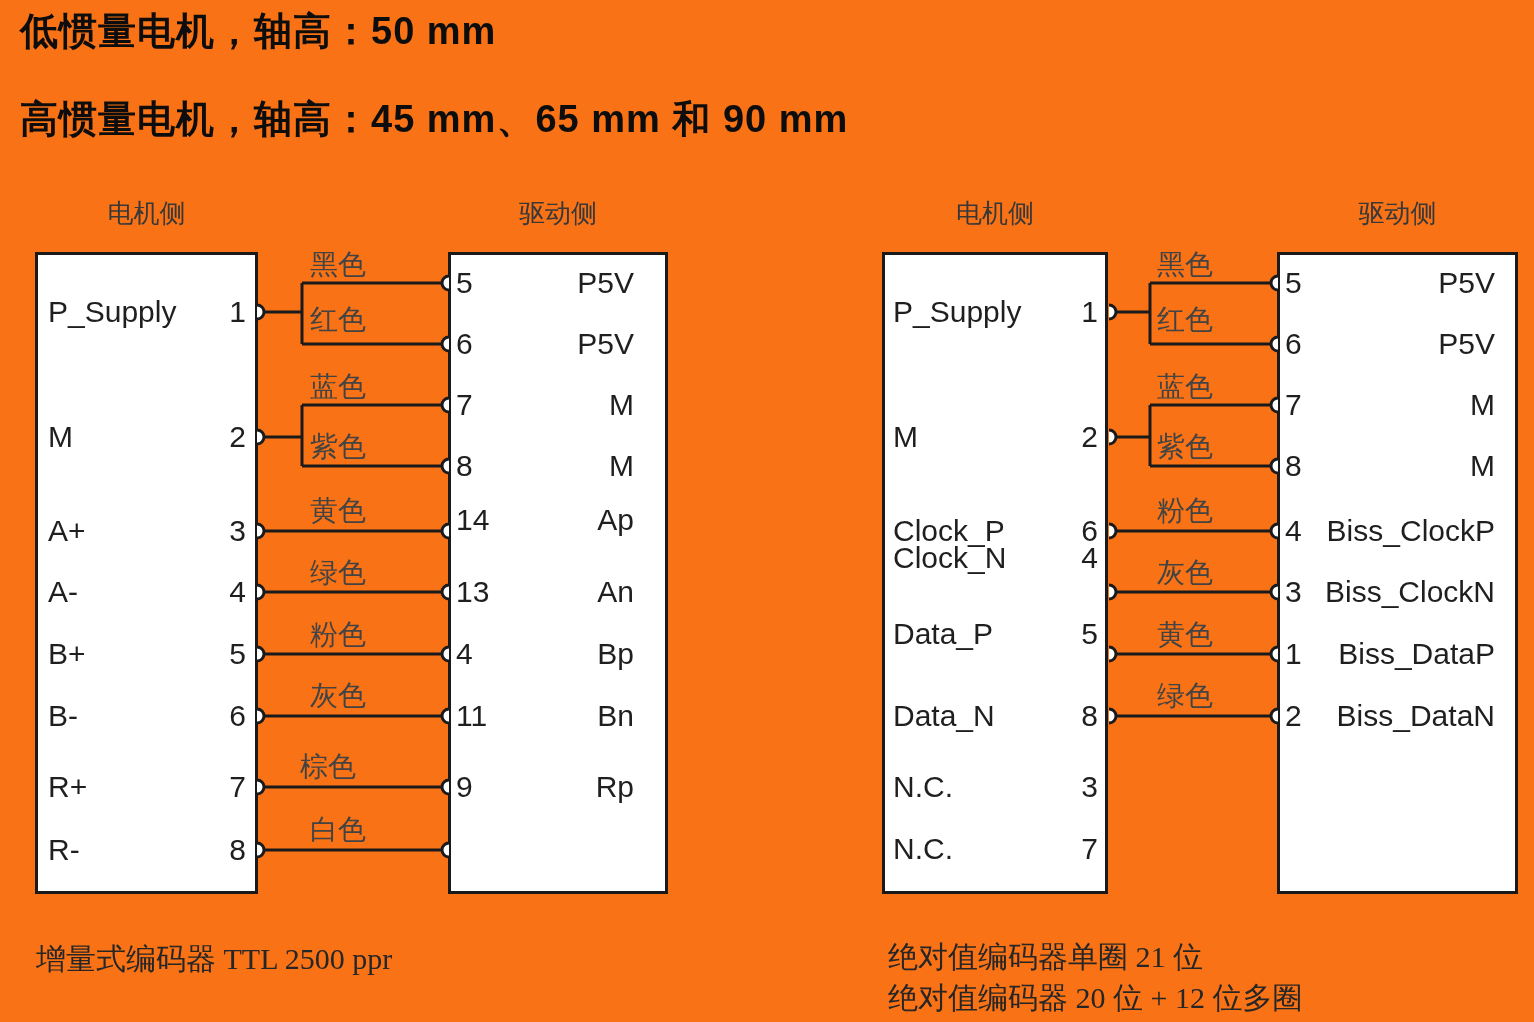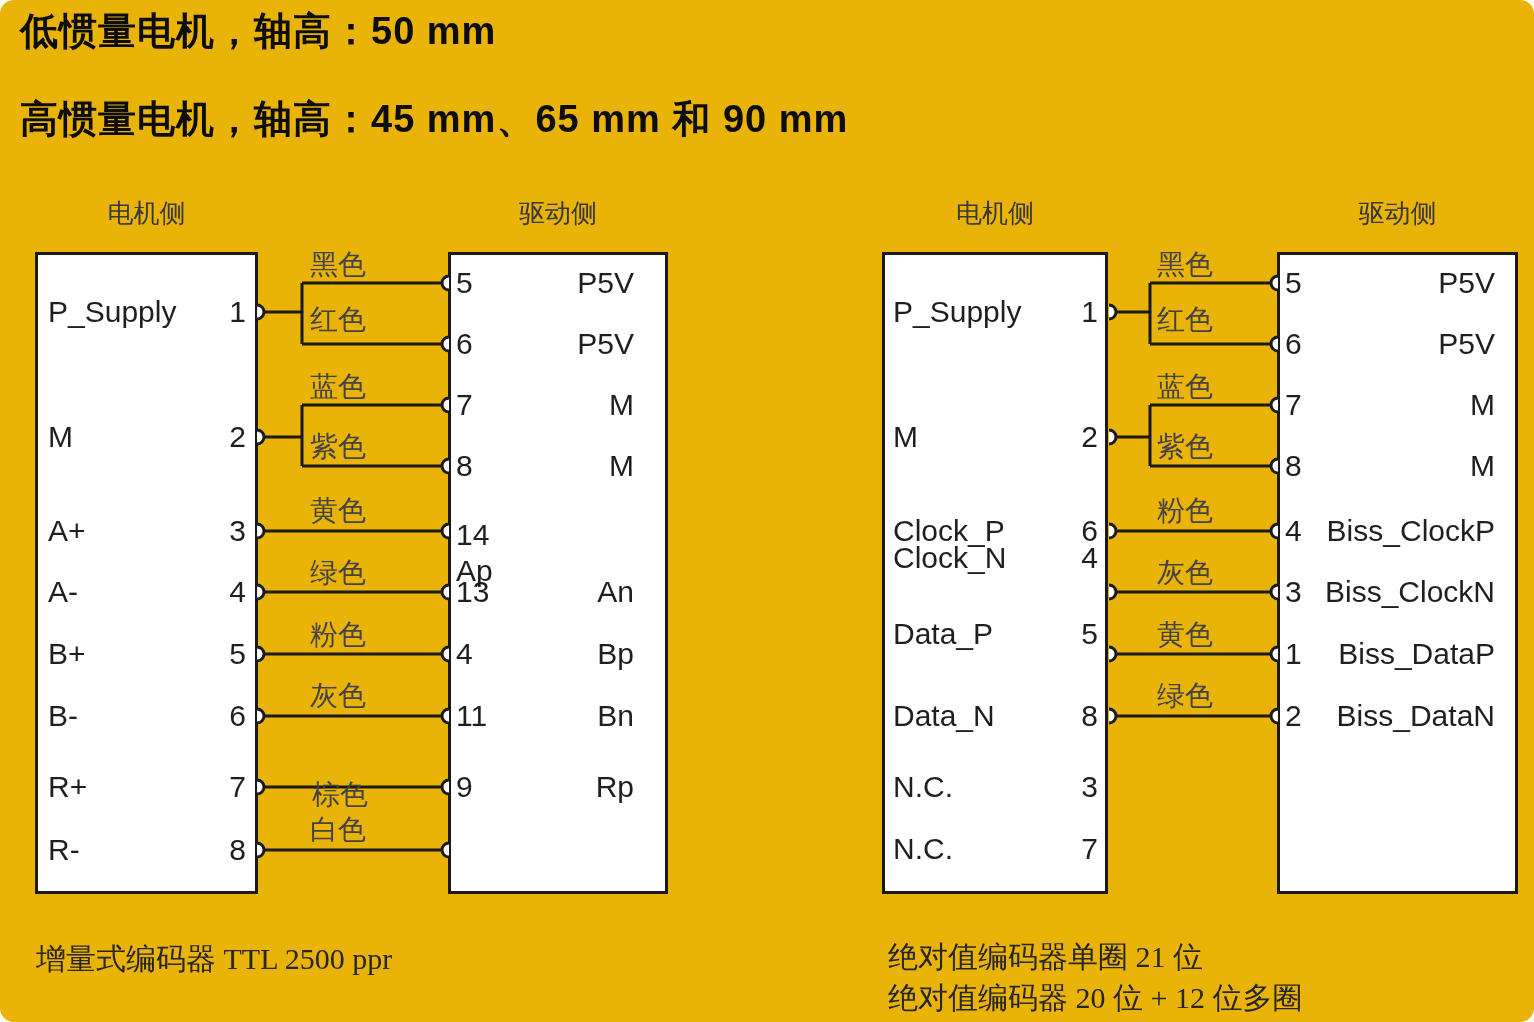--- a/index.html
+++ b/index.html
@@ -1,18 +1,18 @@
 <!DOCTYPE html>
 <html><head>
 <meta charset="utf-8">
 <style>
   html,body{margin:0;padding:0;background:#fff;}
   #canvas{
-    position:relative;width:1534px;height:1022px;background:#eab308;
-    overflow:hidden;font-family:"Liberation Sans",sans-serif;border-radius:14px;
+    position:relative;width:1534px;height:1022px;background:#f97316;
+    overflow:hidden;font-family:"Liberation Sans",sans-serif;
   }
   .abs{position:absolute;}
   .title{
     left:20px;font-size:38px;font-weight:700;color:#0d0d0d;
     font-family:"Liberation Sans",sans-serif;white-space:nowrap;letter-spacing:1px;
   }
   .side-header{
     font-size:26px;color:#383838;text-align:center;white-space:nowrap;
     font-family:"Liberation Serif",serif;
   }
@@ -127,21 +127,21 @@
     <span class="lbl">P5V</span>
   </div>
   <div class="pin-row" style="left:456px;top:387px;width:178px;">
     <span class="num">7</span>
     <span class="lbl">M</span>
   </div>
   <div class="pin-row" style="left:456px;top:448px;width:178px;">
     <span class="num">8</span>
     <span class="lbl">M</span>
   </div>
-  <div class="pin-row" style="left:456px;top:517px;width:178px;flex-direction:column;">
+  <div class="pin-row" style="left:456px;top:502px;width:178px;">
     <span class="num">14</span>
     <span class="lbl">Ap</span>
   </div>
   <div class="pin-row" style="left:456px;top:574px;width:178px;">
     <span class="num">13</span>
     <span class="lbl">An</span>
   </div>
   <div class="pin-row" style="left:456px;top:636px;width:178px;">
     <span class="num">4</span>
     <span class="lbl">Bp</span>
@@ -156,21 +156,21 @@
   </div>
 
   <div class="wire-label" style="left:310px;top:250px;">黑色</div>
   <div class="wire-label" style="left:310px;top:305px;">红色</div>
   <div class="wire-label" style="left:310px;top:372px;">蓝色</div>
   <div class="wire-label" style="left:310px;top:432px;">紫色</div>
   <div class="wire-label" style="left:310px;top:496px;">黄色</div>
   <div class="wire-label" style="left:310px;top:558px;">绿色</div>
   <div class="wire-label" style="left:310px;top:620px;">粉色</div>
   <div class="wire-label" style="left:310px;top:681px;">灰色</div>
-  <div class="wire-label" style="left:312px;top:752px;margin-top:28px;">棕色</div>
+  <div class="wire-label" style="left:300px;top:752px;">棕色</div>
   <div class="wire-label" style="left:310px;top:815px;">白色</div>
 
   <div class="caption" style="left:36px;top:938px;">增量式编码器 TTL 2500 ppr</div>
 
   <div class="pin-row" style="left:893px;top:294px;width:205px;">
     <span class="lbl">P_Supply</span>
     <span class="num">1</span>
   </div>
   <div class="pin-row" style="left:893px;top:419px;width:205px;">
     <span class="lbl">M</span>

